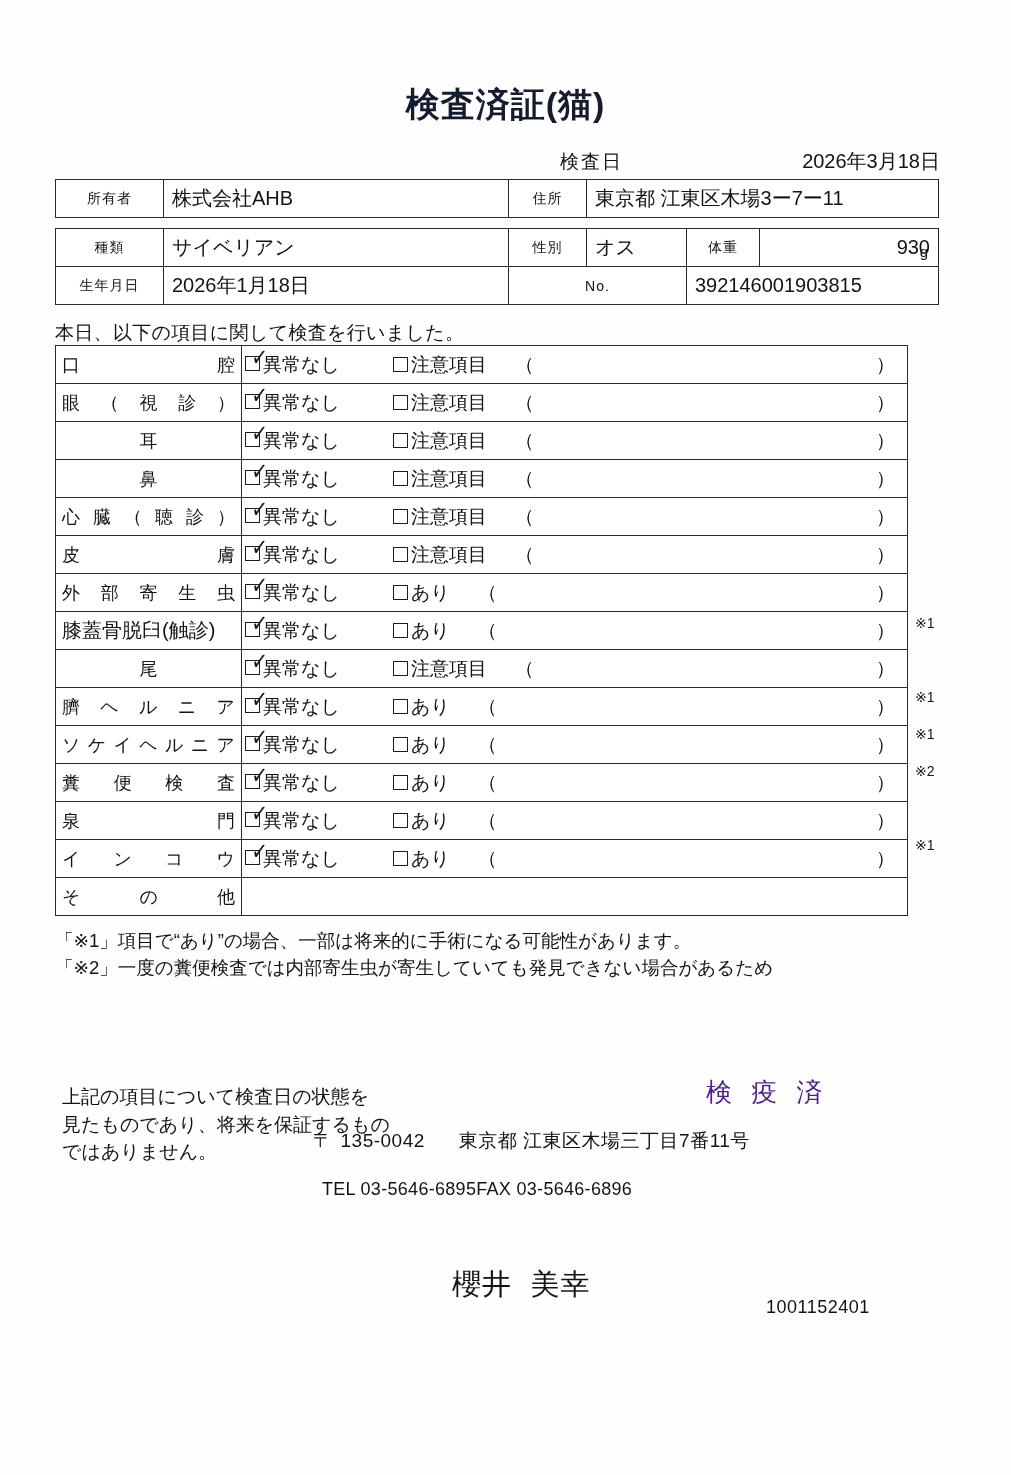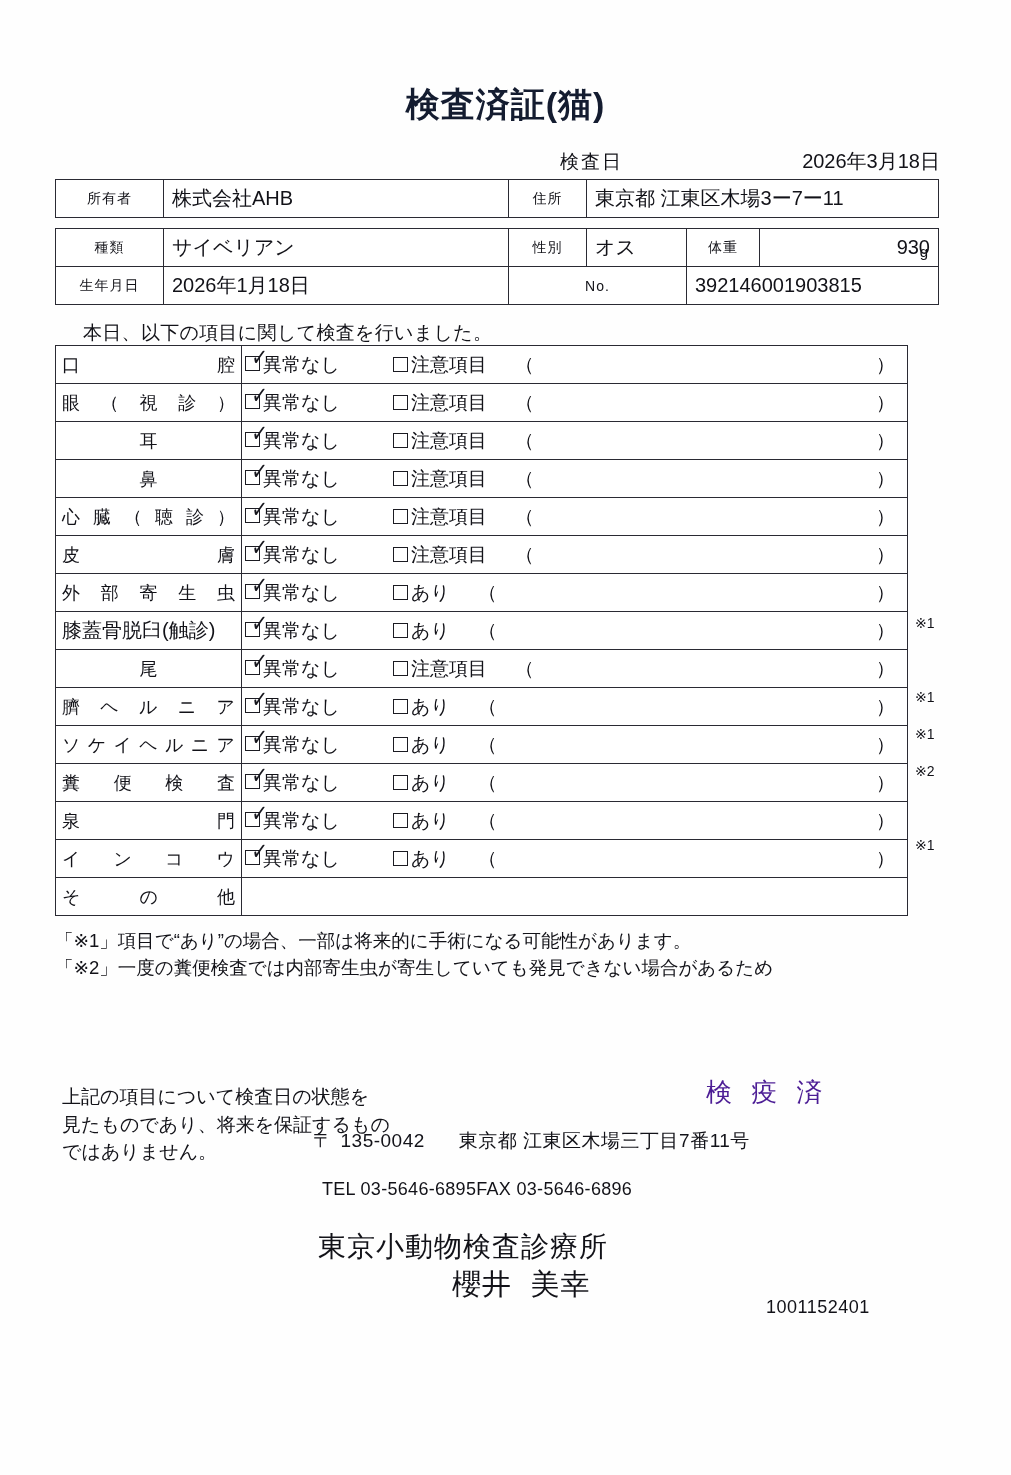--- a/index.html
+++ b/index.html
@@ -84,21 +84,20 @@
   }
   .small-cap { font-size: 17px; }
 
   
   .intro-line {
     position: absolute;
     top: 320px;
     left: 55px;
     font-size: 19px;
     letter-spacing: 0.3px;
-    margin-left: 28px;
   }
 
   
   .checklist {
     position: absolute;
     top: 345px;
     left: 55px;
     width: 853px;
     border-collapse: collapse;
     table-layout: fixed;
@@ -661,17 +660,16 @@
   </div>
 
   <div class="stamp">検 疫 済</div>
 
   <div class="clinic-address">
     <span class="zip-mark">〒</span><span class="zip">135-0042</span><span>東京都 江東区木場三丁目7番11号</span>
   </div>
   <div class="clinic-tel">
     <span>TEL 03-5646-6895</span><span class="fax">FAX 03-5646-6896</span>
   </div>
-  <div class="clinic-name">東京小動物検査診療所</div>
   <div class="clinic-person">櫻井 美幸</div>
   <div class="doc-number">1001152401</div>
 
 </div>
 
 </body></html>

